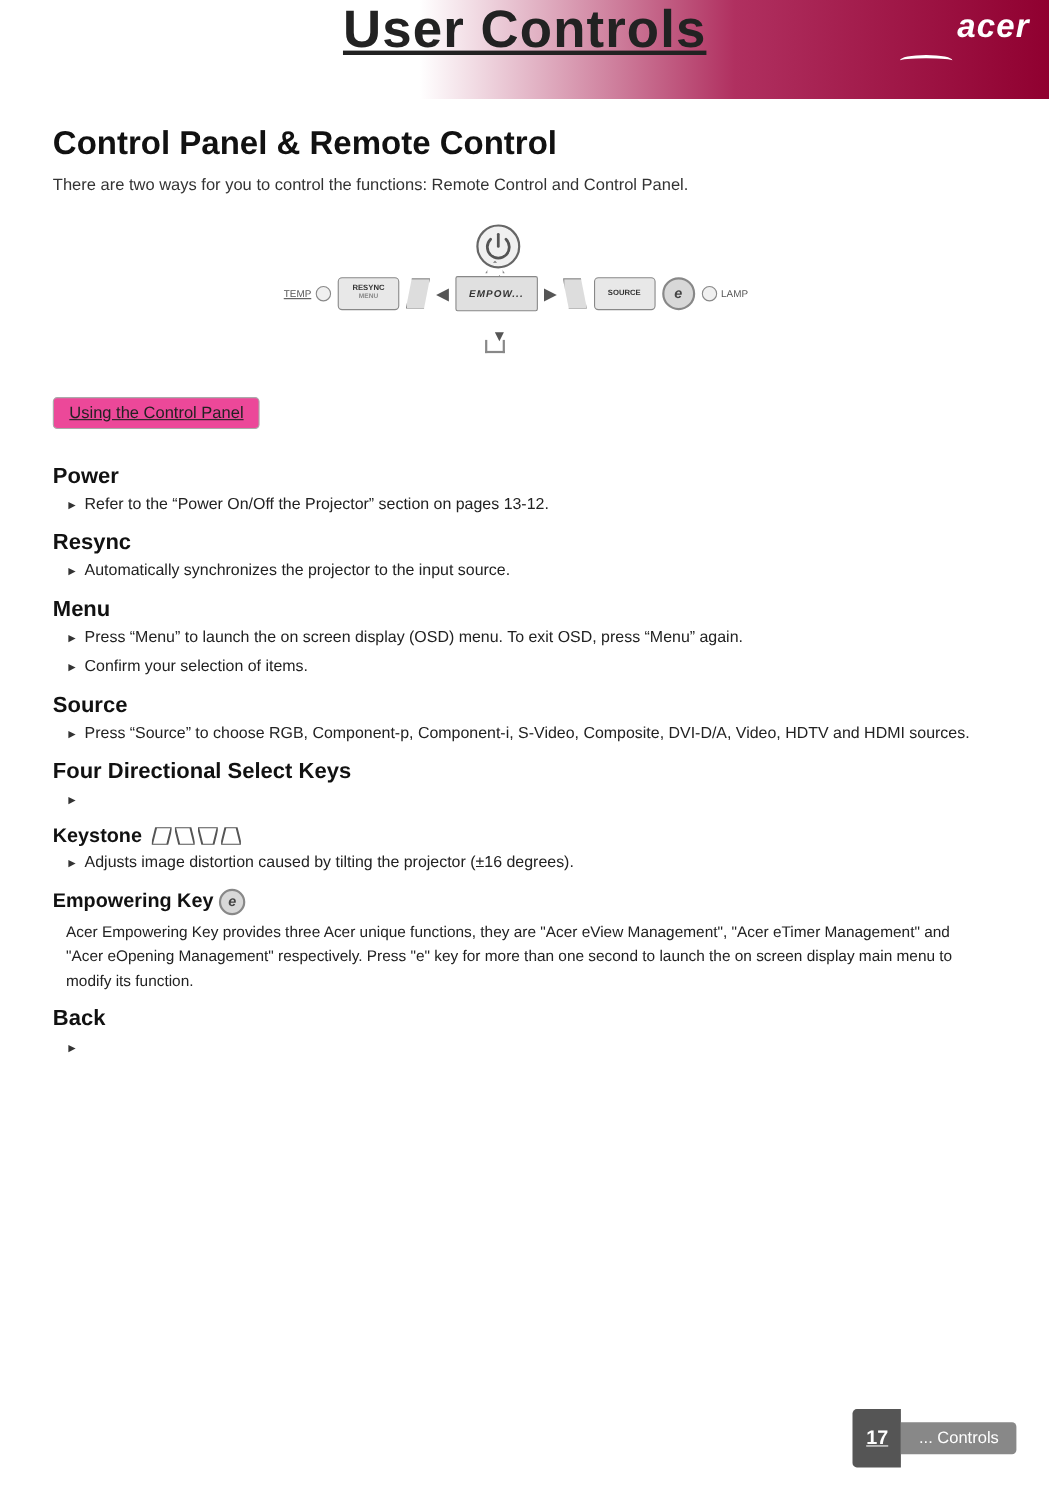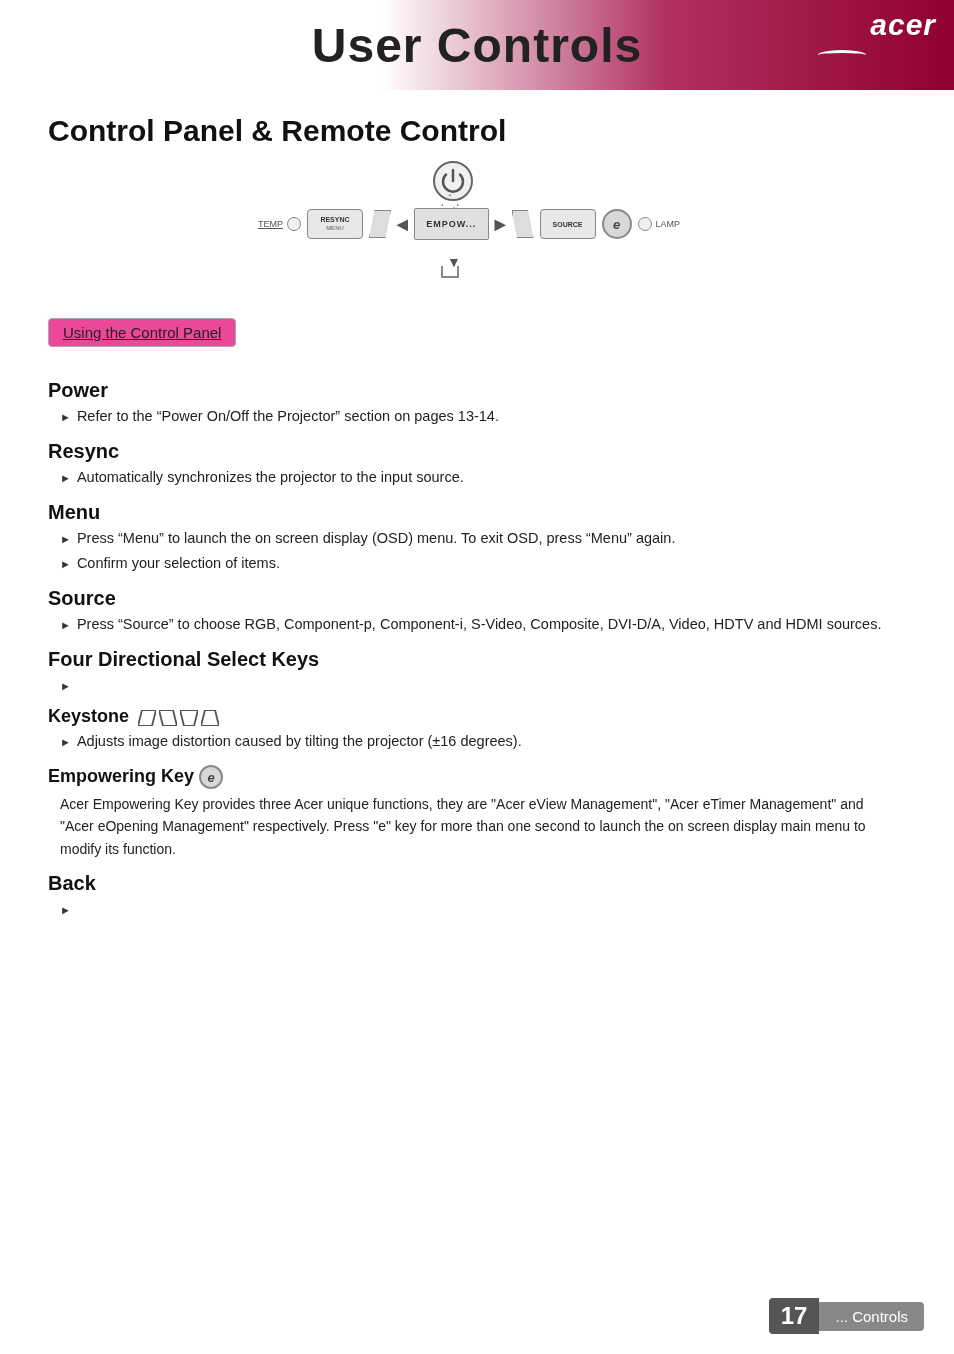--- a/index.html
+++ b/index.html
@@ -13,22 +13,23 @@
       position: relative;
     }
 
     
     .header {
       position: relative;
       width: 100%;
       height: 90px;
       background: linear-gradient(to right, #fff 40%, #b03060 70%, #900030 100%);
       display: flex;
-      align-items: center;
-      justify-content: center;
+      align-items: flex-start;
+      justify-content: center;
+      text-decoration: underline;
     }
     .header-title {
       font-size: 48px;
       font-weight: bold;
       color: #222;
       letter-spacing: 1px;
     }
 
     
     .content {
@@ -262,24 +263,25 @@
       position: absolute;
       bottom: 20px;
       right: 30px;
       display: flex;
       align-items: center;
       gap: 0;
     }
     .page-num-box {
       background: #555;
       color: #fff;
-      font-size: 24px;
-      font-weight: bold;
-      padding: 4px 12px;
+      font-size: 18px;
+      font-weight: bold;
+      padding: 16px 12px;
       border-radius: 4px 0 0 4px;
+      text-decoration: underline;
     }
     .lang-box {
       background: #888;
       color: #fff;
       font-size: 15px;
       padding: 6px 16px;
       border-radius: 0 4px 4px 0;
     }
 
     
@@ -324,20 +326,21 @@
   <span class="header-title">User Controls</span>
   <div class="logo-container">
     <div class="logo-swoosh"></div>
     <span class="logo-text">acer</span>
   </div>
 </div>
 
 <div class="content">
 
   <div class="section-title">Control Panel &amp; Remote Control</div>
+  <div class="intro-text">There are two ways for you to control the functions: Remote Control and Control Panel.</div>
 
 
   <div class="diagram-container">
     <div class="diagram">
 
       <div class="power-icon-wrap">
         <svg width="42" height="42" viewBox="0 0 42 42">
           <circle cx="21" cy="21" r="19" fill="#f0f0f0" stroke="#666" stroke-width="2"></circle>
           <path d="M21 10 L21 21" stroke="#555" stroke-width="2.5" fill="none" stroke-linecap="round"></path>
           <path d="M14 14.5 A10 10 0 1 0 28 14.5" fill="none" stroke="#555" stroke-width="2.5" stroke-linecap="round"></path>
@@ -357,21 +360,21 @@
 
         <div class="resync-btn">
           <span>RESYNC</span>
           <span style="font-size:6px; color:#888;">MENU</span>
         </div>
 
         <div style="width:22px; height:28px; background:#ddd; border:1.5px solid #888; clip-path: polygon(25% 0%, 100% 0%, 75% 100%, 0% 100%);"></div>
 
         <span style="font-size:14px; color:#555; font-weight:bold;">◀</span>
 
-        <div style="display:flex; gap:0;">
+        <div style="display:flex; gap:0;font-style:italic;">
           <div style="width:75px; height:32px; background:#e0e0e0; border:1.5px solid #888; border-radius:2px; display:flex; align-items:center; justify-content:center; font-size:9px; font-weight:bold; letter-spacing:1px; color:#333;">EMPOW...</div>
         </div>
 
         <span style="font-size:14px; color:#555; font-weight:bold;">▶</span>
 
         <div style="width:22px; height:28px; background:#ddd; border:1.5px solid #888; clip-path: polygon(0% 0%, 75% 0%, 100% 100%, 25% 100%);"></div>
 
         <div class="source-btn">
           <span>SOURCE</span>
         </div>
@@ -393,21 +396,21 @@
   </div>
 
   <div style="margin-bottom:16px;">
     <span class="using-panel-header">Using the Control Panel</span>
   </div>
 
   <div class="section-item">
     <div class="item-title">Power</div>
     <div class="bullet-item">
       <span class="bullet-arrow">►</span>
-      <span class="bullet-text">Refer to the “Power On/Off the Projector” section on pages 13-14.</span>
+      <span class="bullet-text">Refer to the “Power On/Off the Projector” section on pages 13-12.</span>
     </div>
   </div>
 
   <div class="section-item">
     <div class="item-title">Resync</div>
     <div class="bullet-item">
       <span class="bullet-arrow">►</span>
       <span class="bullet-text">Automatically synchronizes the projector to the input source.</span>
     </div>
   </div>

